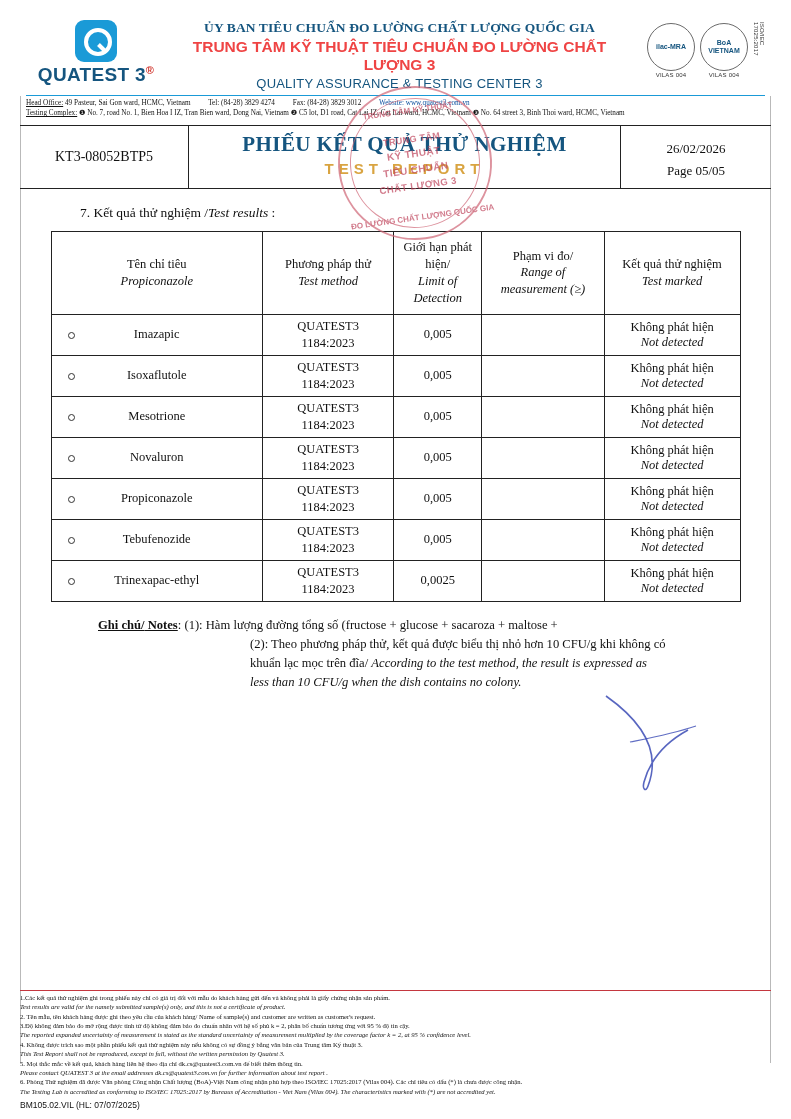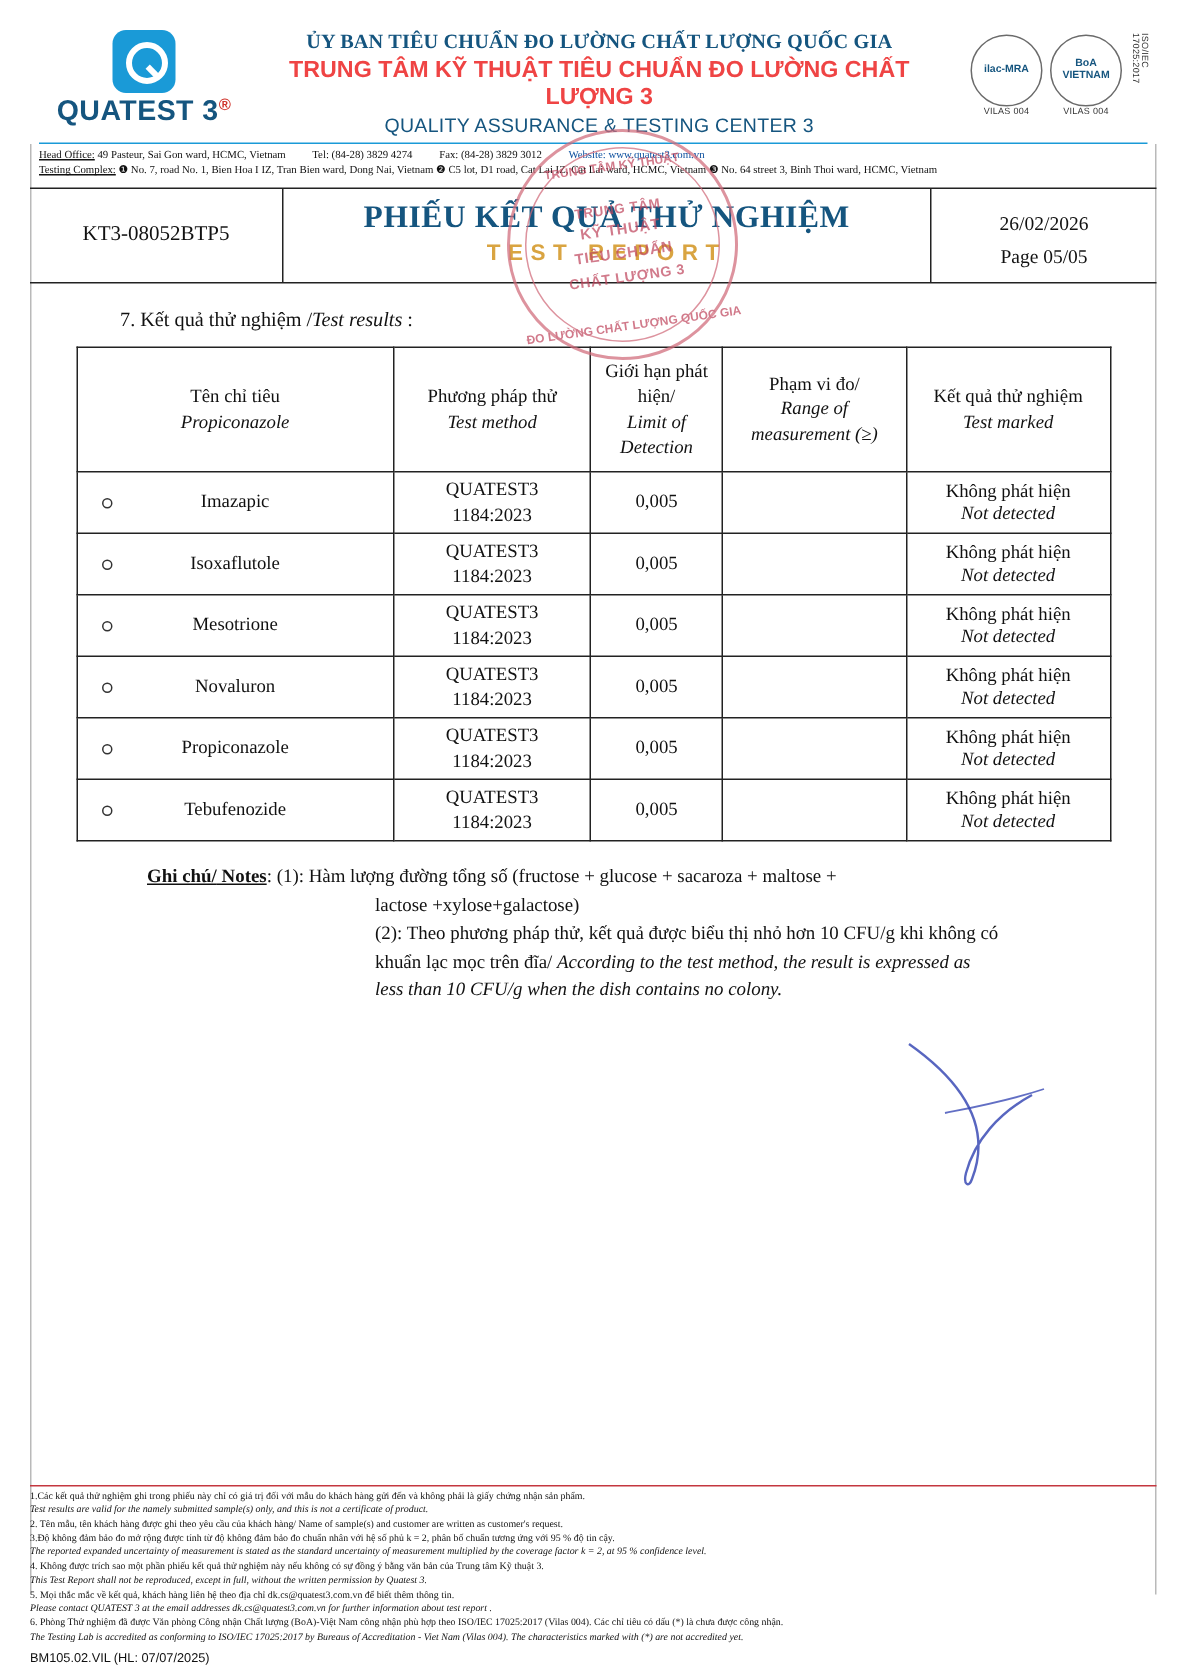--- a/index.html
+++ b/index.html
@@ -521,29 +521,41 @@
           <div class="two-line">QUATEST3</div>
           <div class="two-line">1184:2023</div>
         </td>
         <td>0,005</td>
         <td></td>
         <td>
           <div>Không phát hiện</div>
           <div class="cell-sub">Not detected</div>
         </td>
       </tr>
+      <tr>
+        <td class="name-cell">Trinexapac-ethyl</td>
+        <td>
+          <div class="two-line">QUATEST3</div>
+          <div class="two-line">1184:2023</div>
+        </td>
+        <td>0,0025</td>
+        <td></td>
+        <td>
+          <div>Không phát hiện</div>
+          <div class="cell-sub">Not detected</div>
+        </td>
+      </tr>
     </tbody>
   </table>
 
   <div class="notes">
     <div>
       <span class="lbl">Ghi chú/</span><span class="lbl"> Notes</span><span>:</span>
       <span>(1): Hàm lượng đường tổng số (fructose + glucose + sacaroza + maltose +</span>
     </div>
-    <div class="hang">lactose +xylose+galactose)</div>
     <div class="hang">(2): Theo phương pháp thử, kết quả được biểu thị nhỏ hơn 10 CFU/g khi không có</div>
     <div class="hang">
       <span>khuẩn lạc mọc trên đĩa/ </span><i>According to the test method, the result  is expressed as</i>
     </div>
     <div class="hang"><i>less than 10 CFU/g when the dish contains no colony.</i></div>
   </div>
 
   <svg class="signature" viewBox="0 0 120 120">
     <path d="M6 6 C 40 30, 62 60, 48 96 C 46 102, 42 100, 44 92 C 50 70, 66 52, 88 40" fill="none" stroke="#3b4bb5" stroke-width="1.6" opacity="0.85"></path>
     <path d="M30 52 C 50 48, 72 44, 96 36" fill="none" stroke="#3b4bb5" stroke-width="1.2" opacity="0.8"></path>

